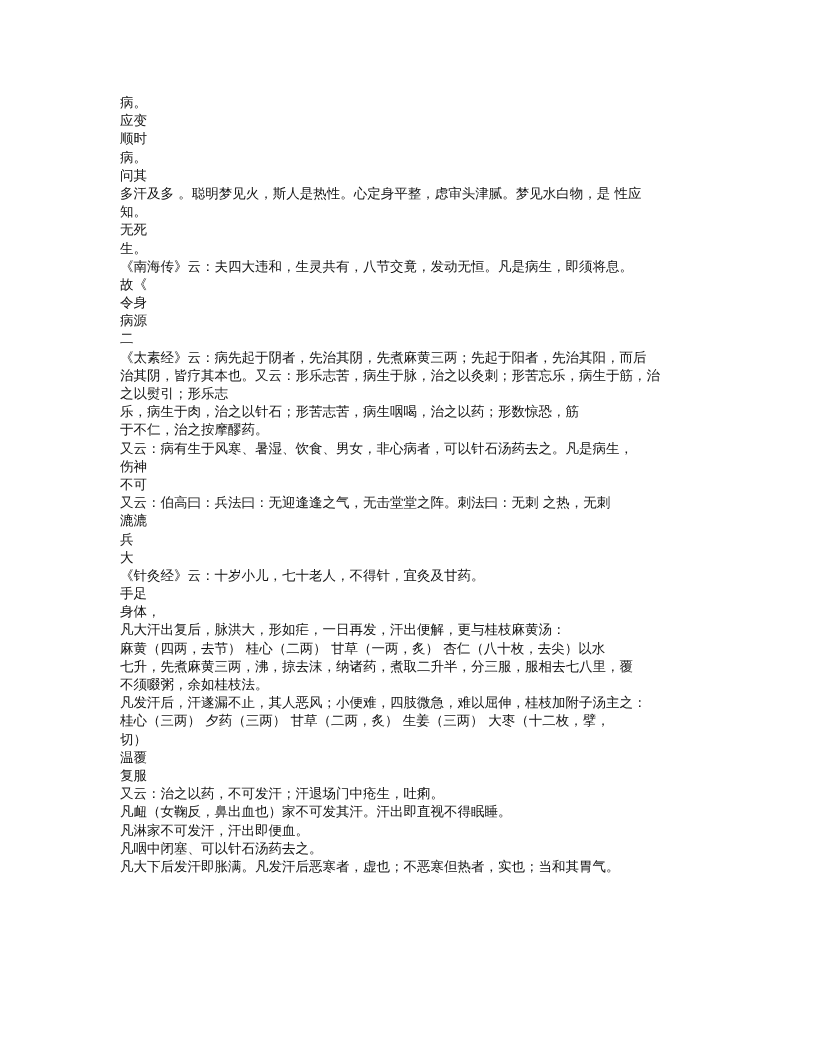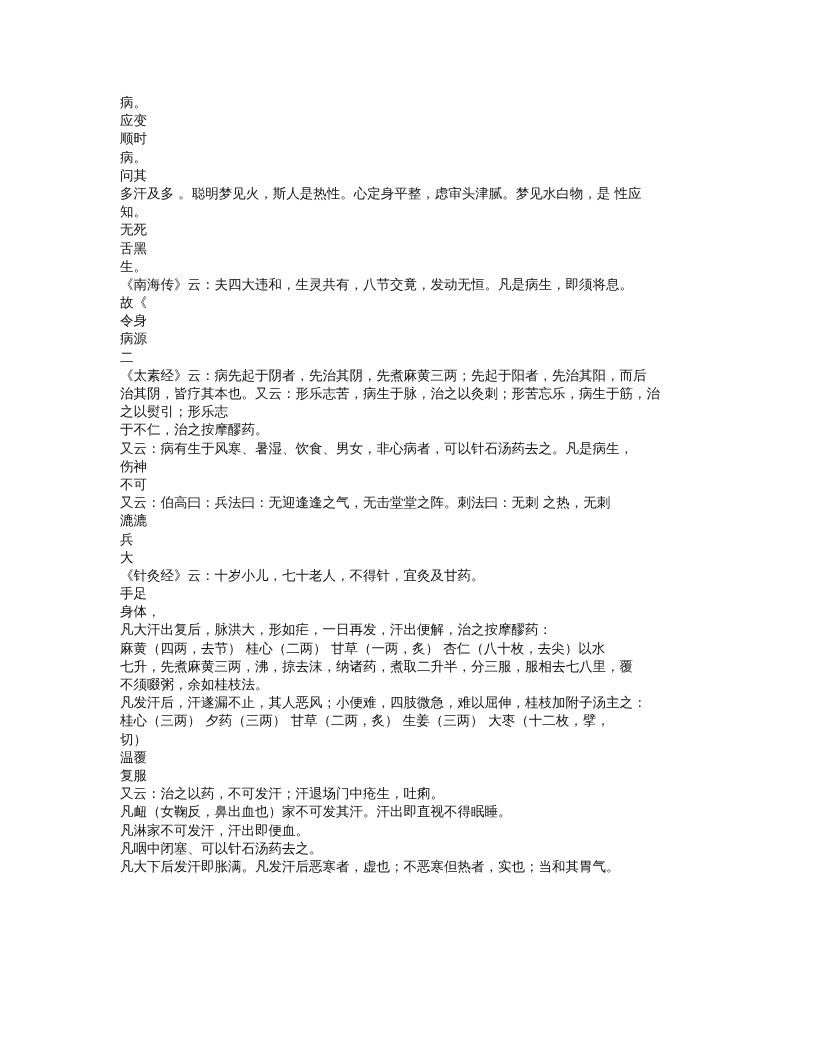--- a/index.html
+++ b/index.html
@@ -16,42 +16,42 @@
 
 <div class="page">
   <span class="line">病。</span>
   <span class="line">应变</span>
   <span class="line">顺时</span>
   <span class="line">病。</span>
   <span class="line">问其</span>
   <span class="line">多汗及多 。聪明梦见火，斯人是热性。心定身平整，虑审头津腻。梦见水白物，是 性应</span>
   <span class="line">知。</span>
   <span class="line">无死</span>
-  <span class="line">舌黑</span>
   <span class="line">生。</span>
   <span class="line">《南海传》云：夫四大违和，生灵共有，八节交竟，发动无恒。凡是病生，即须将息。</span>
   <span class="line">故《</span>
   <span class="line">令身</span>
   <span class="line">病源</span>
   <span class="line">二</span>
   <span class="line">《太素经》云：病先起于阴者，先治其阴，先煮麻黄三两；先起于阳者，先治其阳，而后</span>
   <span class="line">治其阴，皆疗其本也。又云：形乐志苦，病生于脉，治之以灸刺；形苦忘乐，病生于筋，治</span>
   <span class="line">之以熨引；形乐志</span>
+  <span class="line">乐，病生于肉，治之以针石；形苦志苦，病生咽喝，治之以药；形数惊恐，筋</span>
   <span class="line">于不仁，治之按摩醪药。</span>
   <span class="line">又云：病有生于风寒、暑湿、饮食、男女，非心病者，可以针石汤药去之。凡是病生，</span>
   <span class="line">伤神</span>
   <span class="line">不可</span>
   <span class="line">又云：伯高曰：兵法曰：无迎逢逢之气，无击堂堂之阵。刺法曰：无刺 之热，无刺</span>
   <span class="line">漉漉</span>
   <span class="line">兵</span>
   <span class="line">大</span>
   <span class="line">《针灸经》云：十岁小儿，七十老人，不得针，宜灸及甘药。</span>
   <span class="line">手足</span>
   <span class="line">身体，</span>
-  <span class="line">凡大汗出复后，脉洪大，形如疟，一日再发，汗出便解，治之按摩醪药：</span>
+  <span class="line">凡大汗出复后，脉洪大，形如疟，一日再发，汗出便解，更与桂枝麻黄汤：</span>
   <span class="line">麻黄（四两，去节） 桂心（二两） 甘草（一两，炙） 杏仁（八十枚，去尖）以水</span>
   <span class="line">七升，先煮麻黄三两，沸，掠去沫，纳诸药，煮取二升半，分三服，服相去七八里，覆</span>
   <span class="line">不须啜粥，余如桂枝法。</span>
   <span class="line">凡发汗后，汗遂漏不止，其人恶风；小便难，四肢微急，难以屈伸，桂枝加附子汤主之：</span>
   <span class="line">桂心（三两） 夕药（三两） 甘草（二两，炙） 生姜（三两） 大枣（十二枚，擘，</span>
   <span class="line">切）</span>
   <span class="line">温覆</span>
   <span class="line">复服</span>
   <span class="line">又云：治之以药，不可发汗；汗退场门中疮生，吐痢。</span>
   <span class="line">凡衄（女鞠反，鼻出血也）家不可发其汗。汗出即直视不得眠睡。</span>

